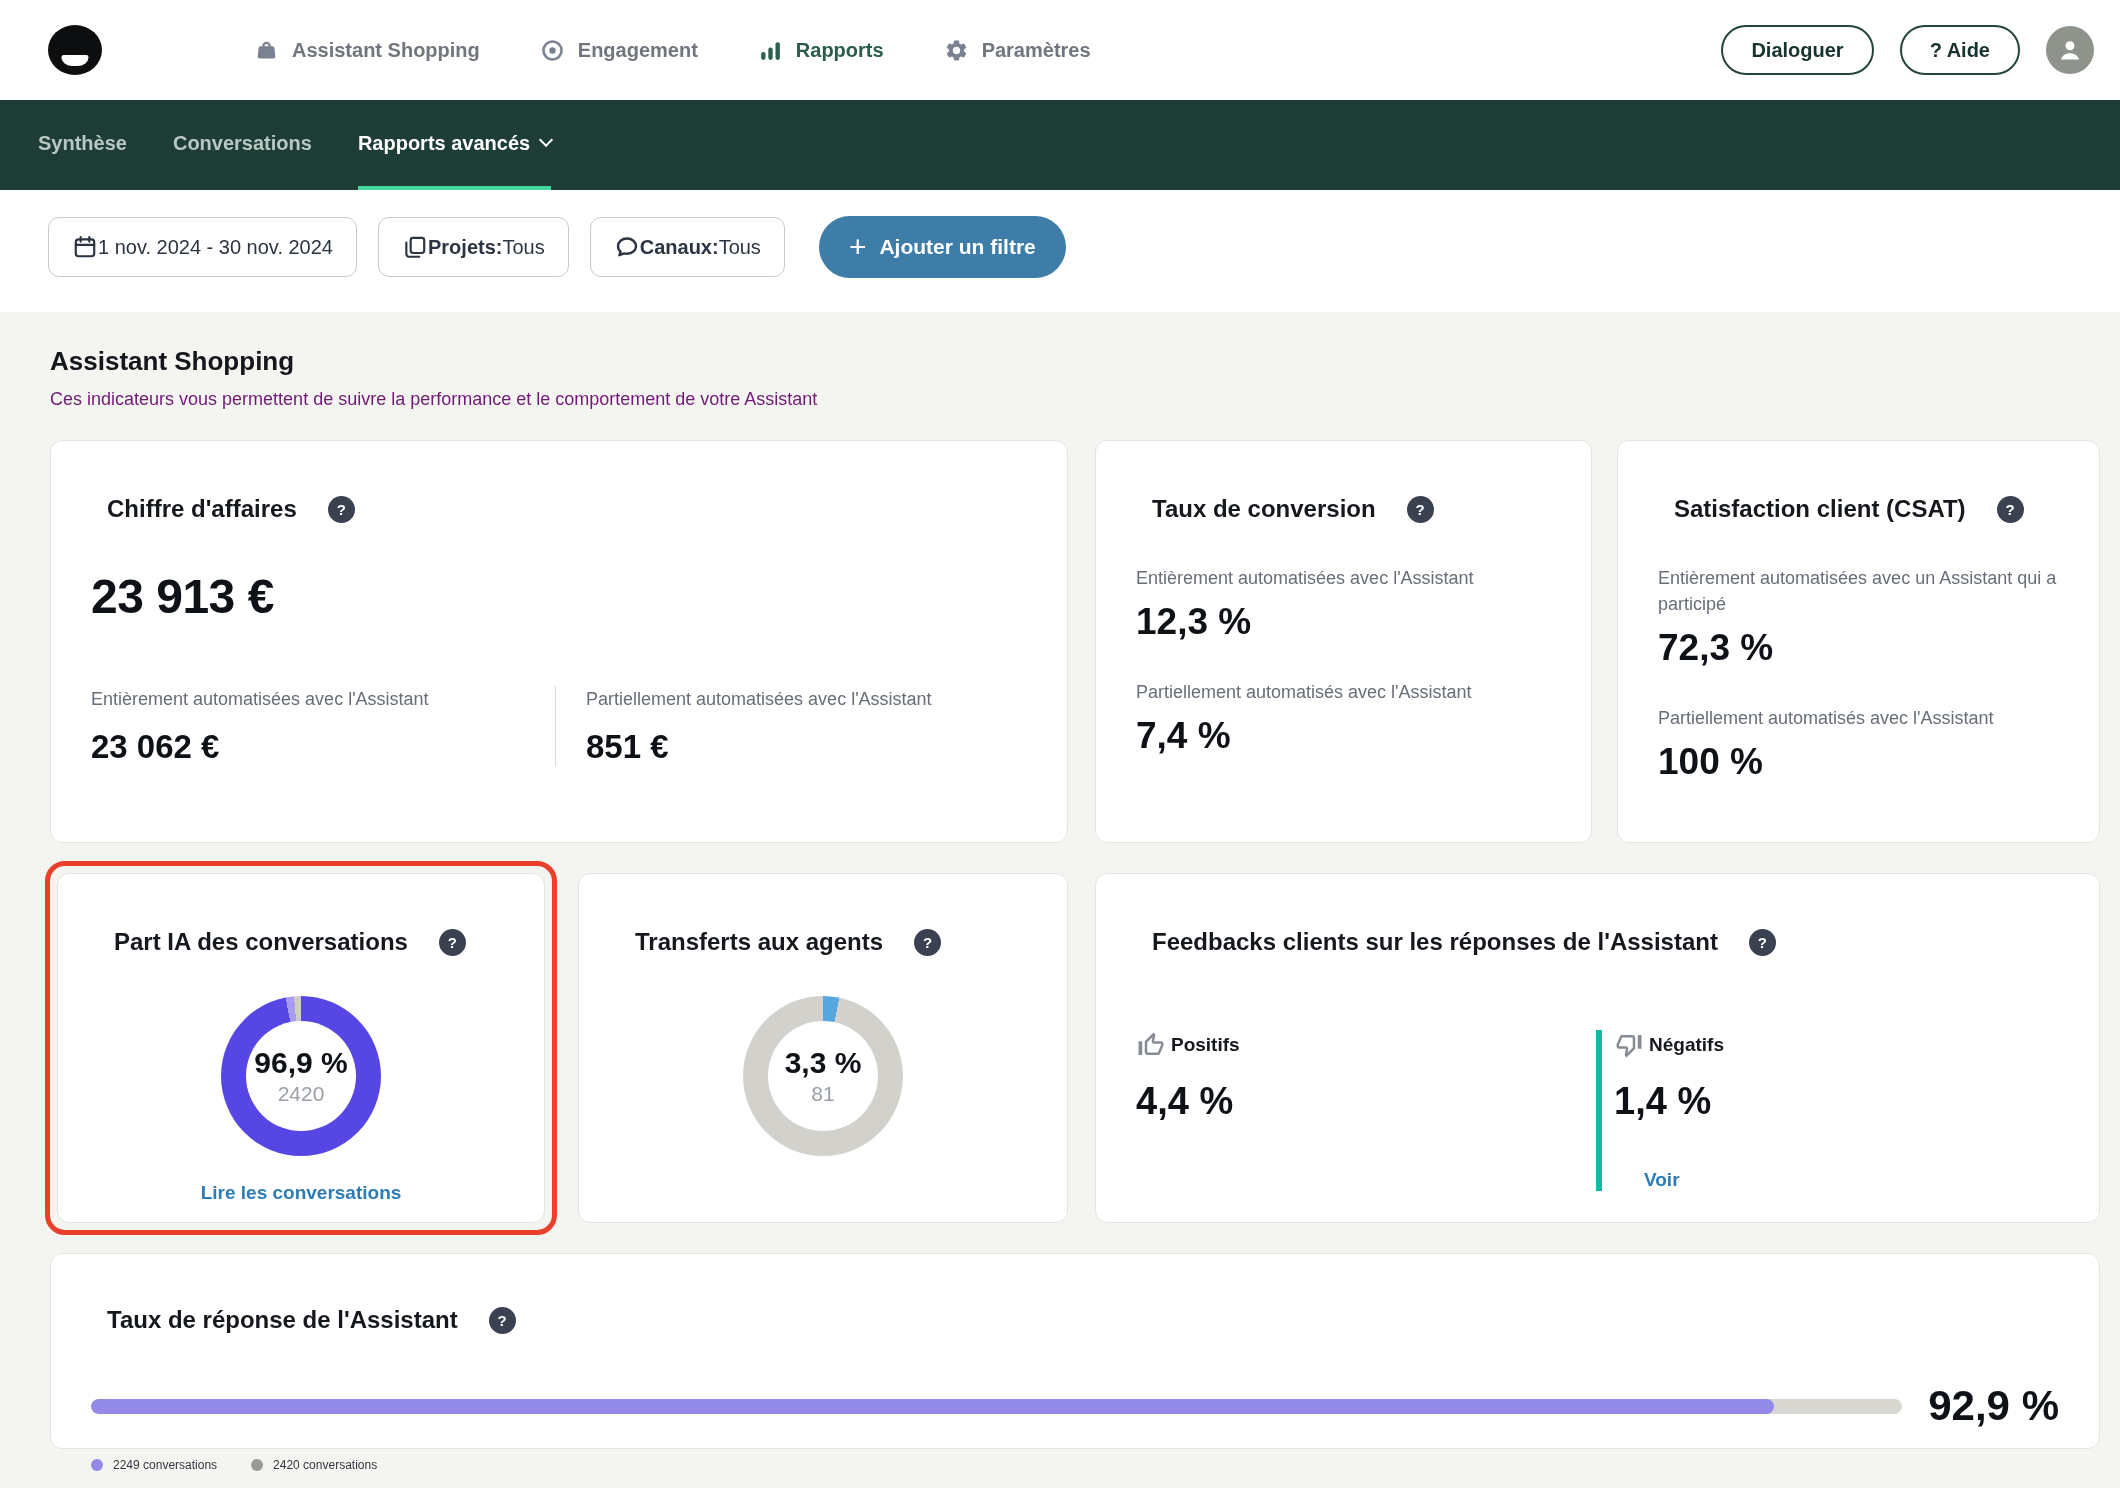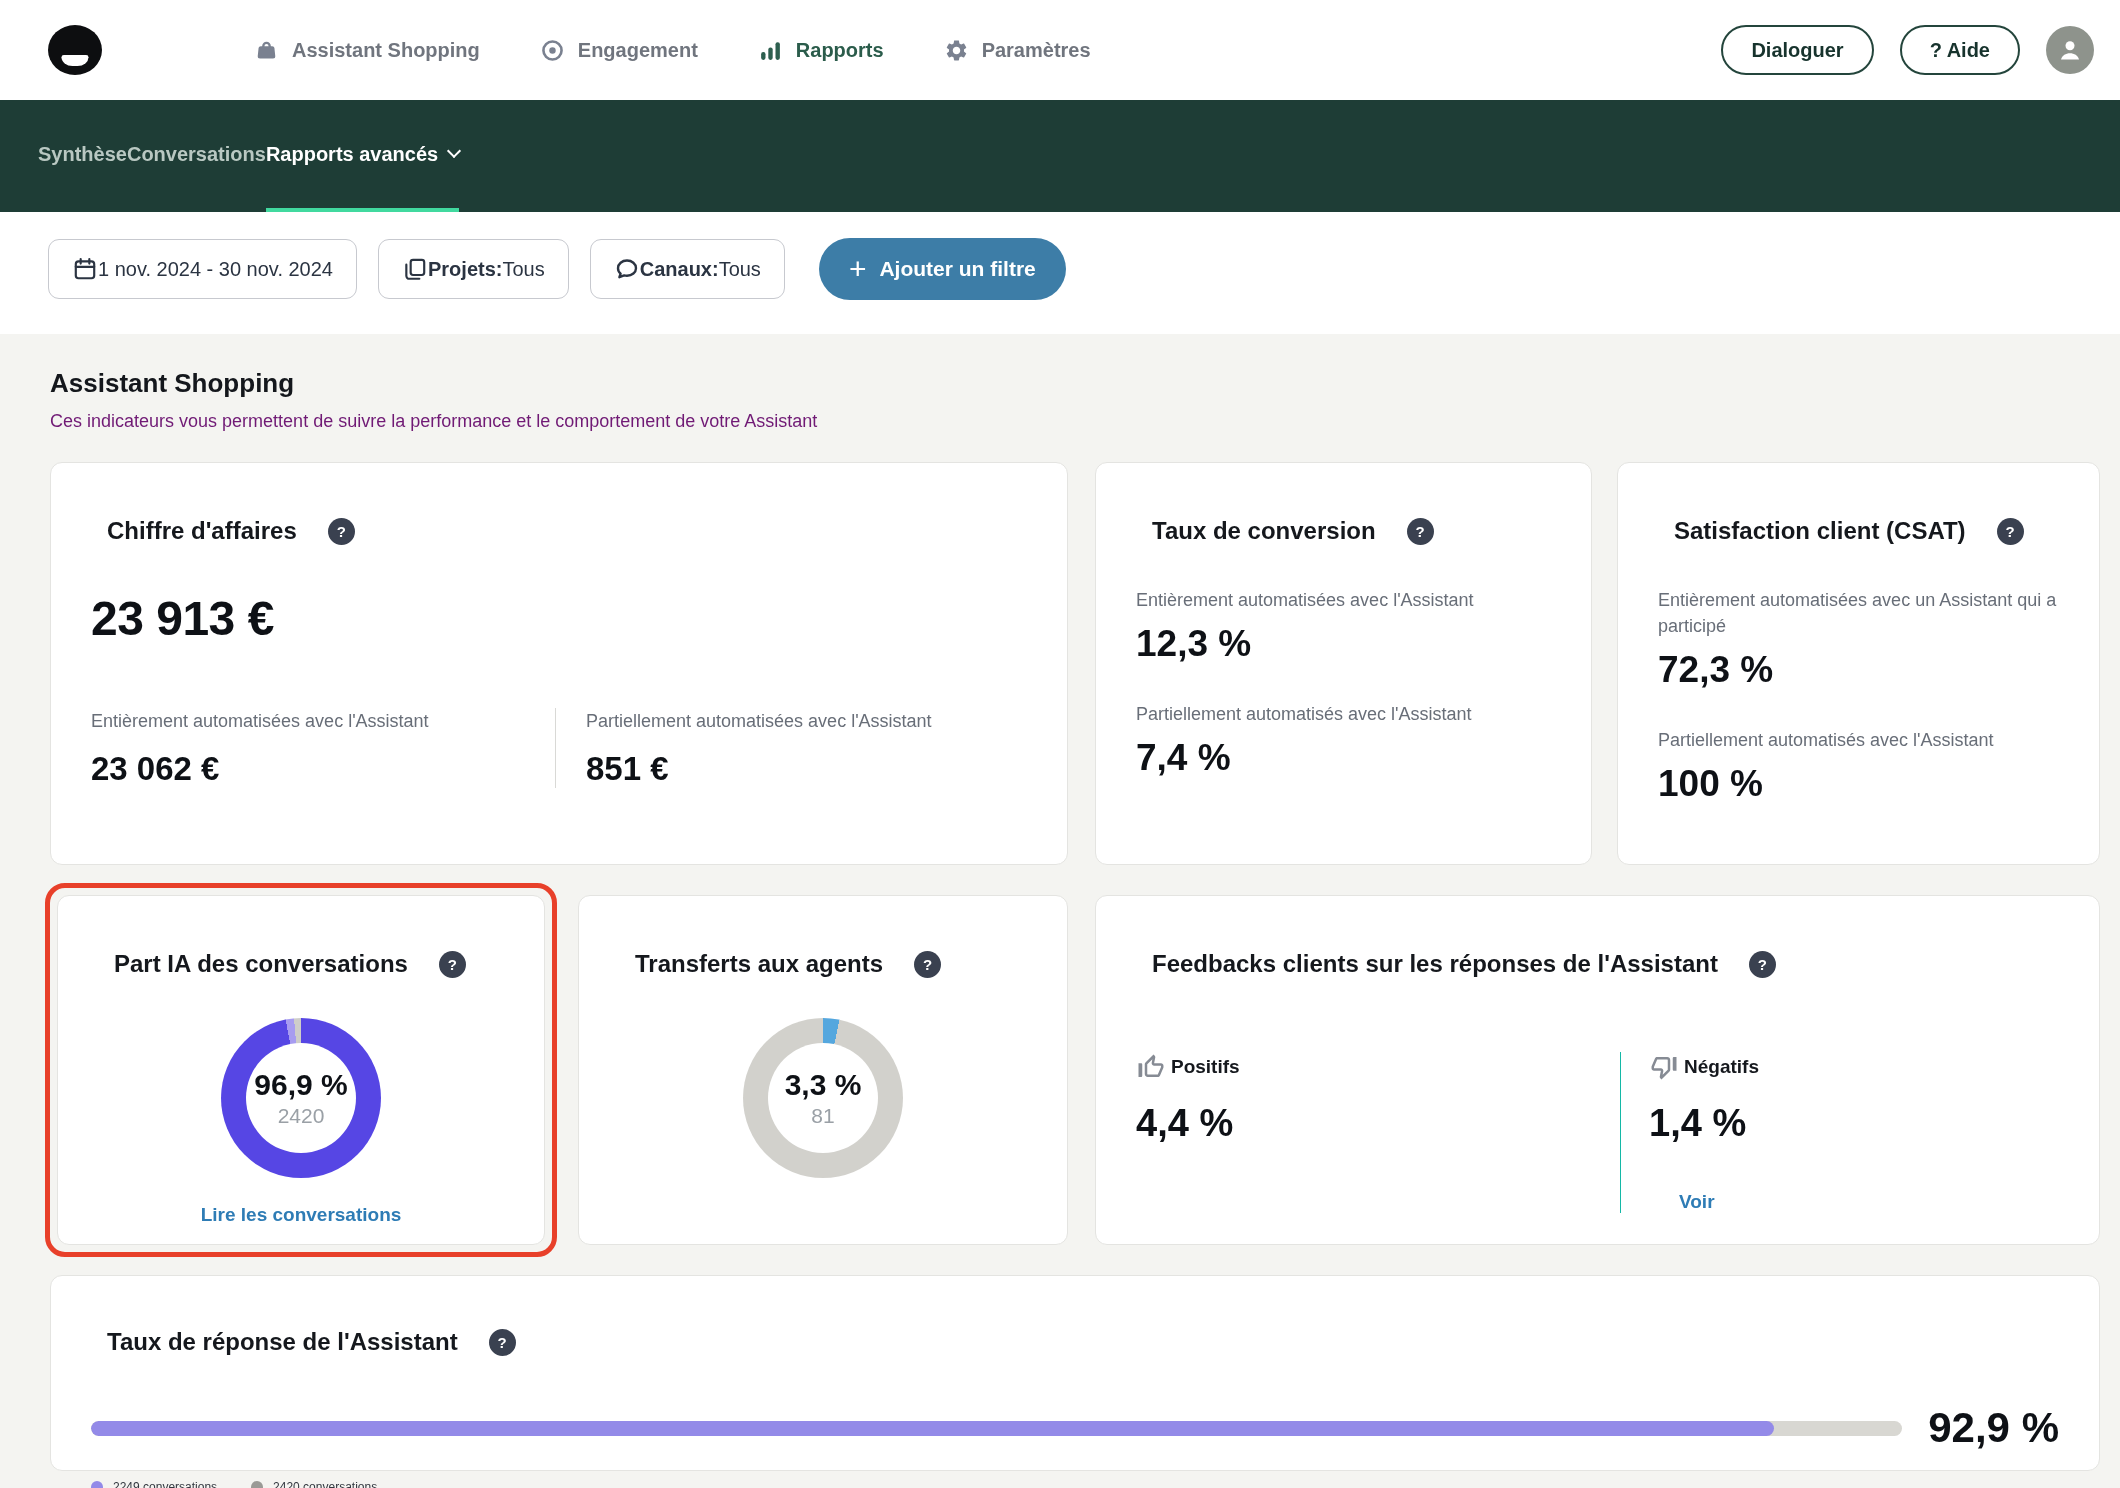--- a/index.html
+++ b/index.html
@@ -41,22 +41,22 @@
     font-family:inherit; font-size:20px; font-weight:600; color:#17332d;
     cursor:pointer; white-space:nowrap;
   }
   .avatar {
     width:48px; height:48px; border-radius:50%; background:#8e938c;
     display:flex; align-items:center; justify-content:center; cursor:pointer; overflow:hidden;
   }
   .avatar svg { width:30px; height:30px; }
   
   .subnav {
-    height:112px; background:#1e3d36;
-    display:flex; align-items:stretch; padding:0 38px; 
+    height:90px; background:#1e3d36;
+    display:flex; align-items:stretch; padding:0 38px; gap:46px;
   }
   .tab {
     display:flex; align-items:center; gap:11px;
     color:#b9c8c2; font-size:20px; font-weight:600;
     border-bottom:4px solid transparent; cursor:pointer;
   }
   .tab.active { color:#ffffff; border-bottom-color:#41d99f; }
   .chev {
     width:10px; height:10px; margin-top:-6px;
     border-right:2.6px solid #ffffff; border-bottom:2.6px solid #ffffff;
@@ -128,21 +128,21 @@
   }
   .donut-val { font-size:30px; font-weight:700; color:#0e1116; }
   .donut-sub { font-size:21px; color:#9aa0a6; margin-top:2px; }
   .card-link {
     display:block; text-align:center; margin-top:26px;
     color:#2e7cb5; font-size:19px; font-weight:600; cursor:pointer; text-decoration:none;
   }
   .card-feedbacks { width:1005px; height:350px; margin-left:27px; }
   .fb-cols { display:flex; margin-top:58px; }
   .fb-col { width:460px; }
-  .fb-col.right { border-left:1px solid #14b8a6; padding-left:28px; width:auto;margin-left:24px; }
+  .fb-col.right { border-left:6px solid #14b8a6; padding-left:12px; width:auto; }
   .fb-head { display:flex; align-items:center; gap:5px; font-size:19px; font-weight:700; color:#15181d; }
   .fb-head svg { width:30px; height:30px; }
   .fb-val { font-size:38px; font-weight:700; color:#0e1116; margin-top:20px; }
   .voir-link {
     display:inline-block; margin:46px 0 0 30px;
     color:#2e7cb5; font-size:19px; font-weight:600; cursor:pointer; text-decoration:none;
   }
   
   .card-response { width:2050px; height:196px; padding:36px 40px; }
   .bar-row { display:flex; align-items:center; gap:26px; margin-top:32px; }

